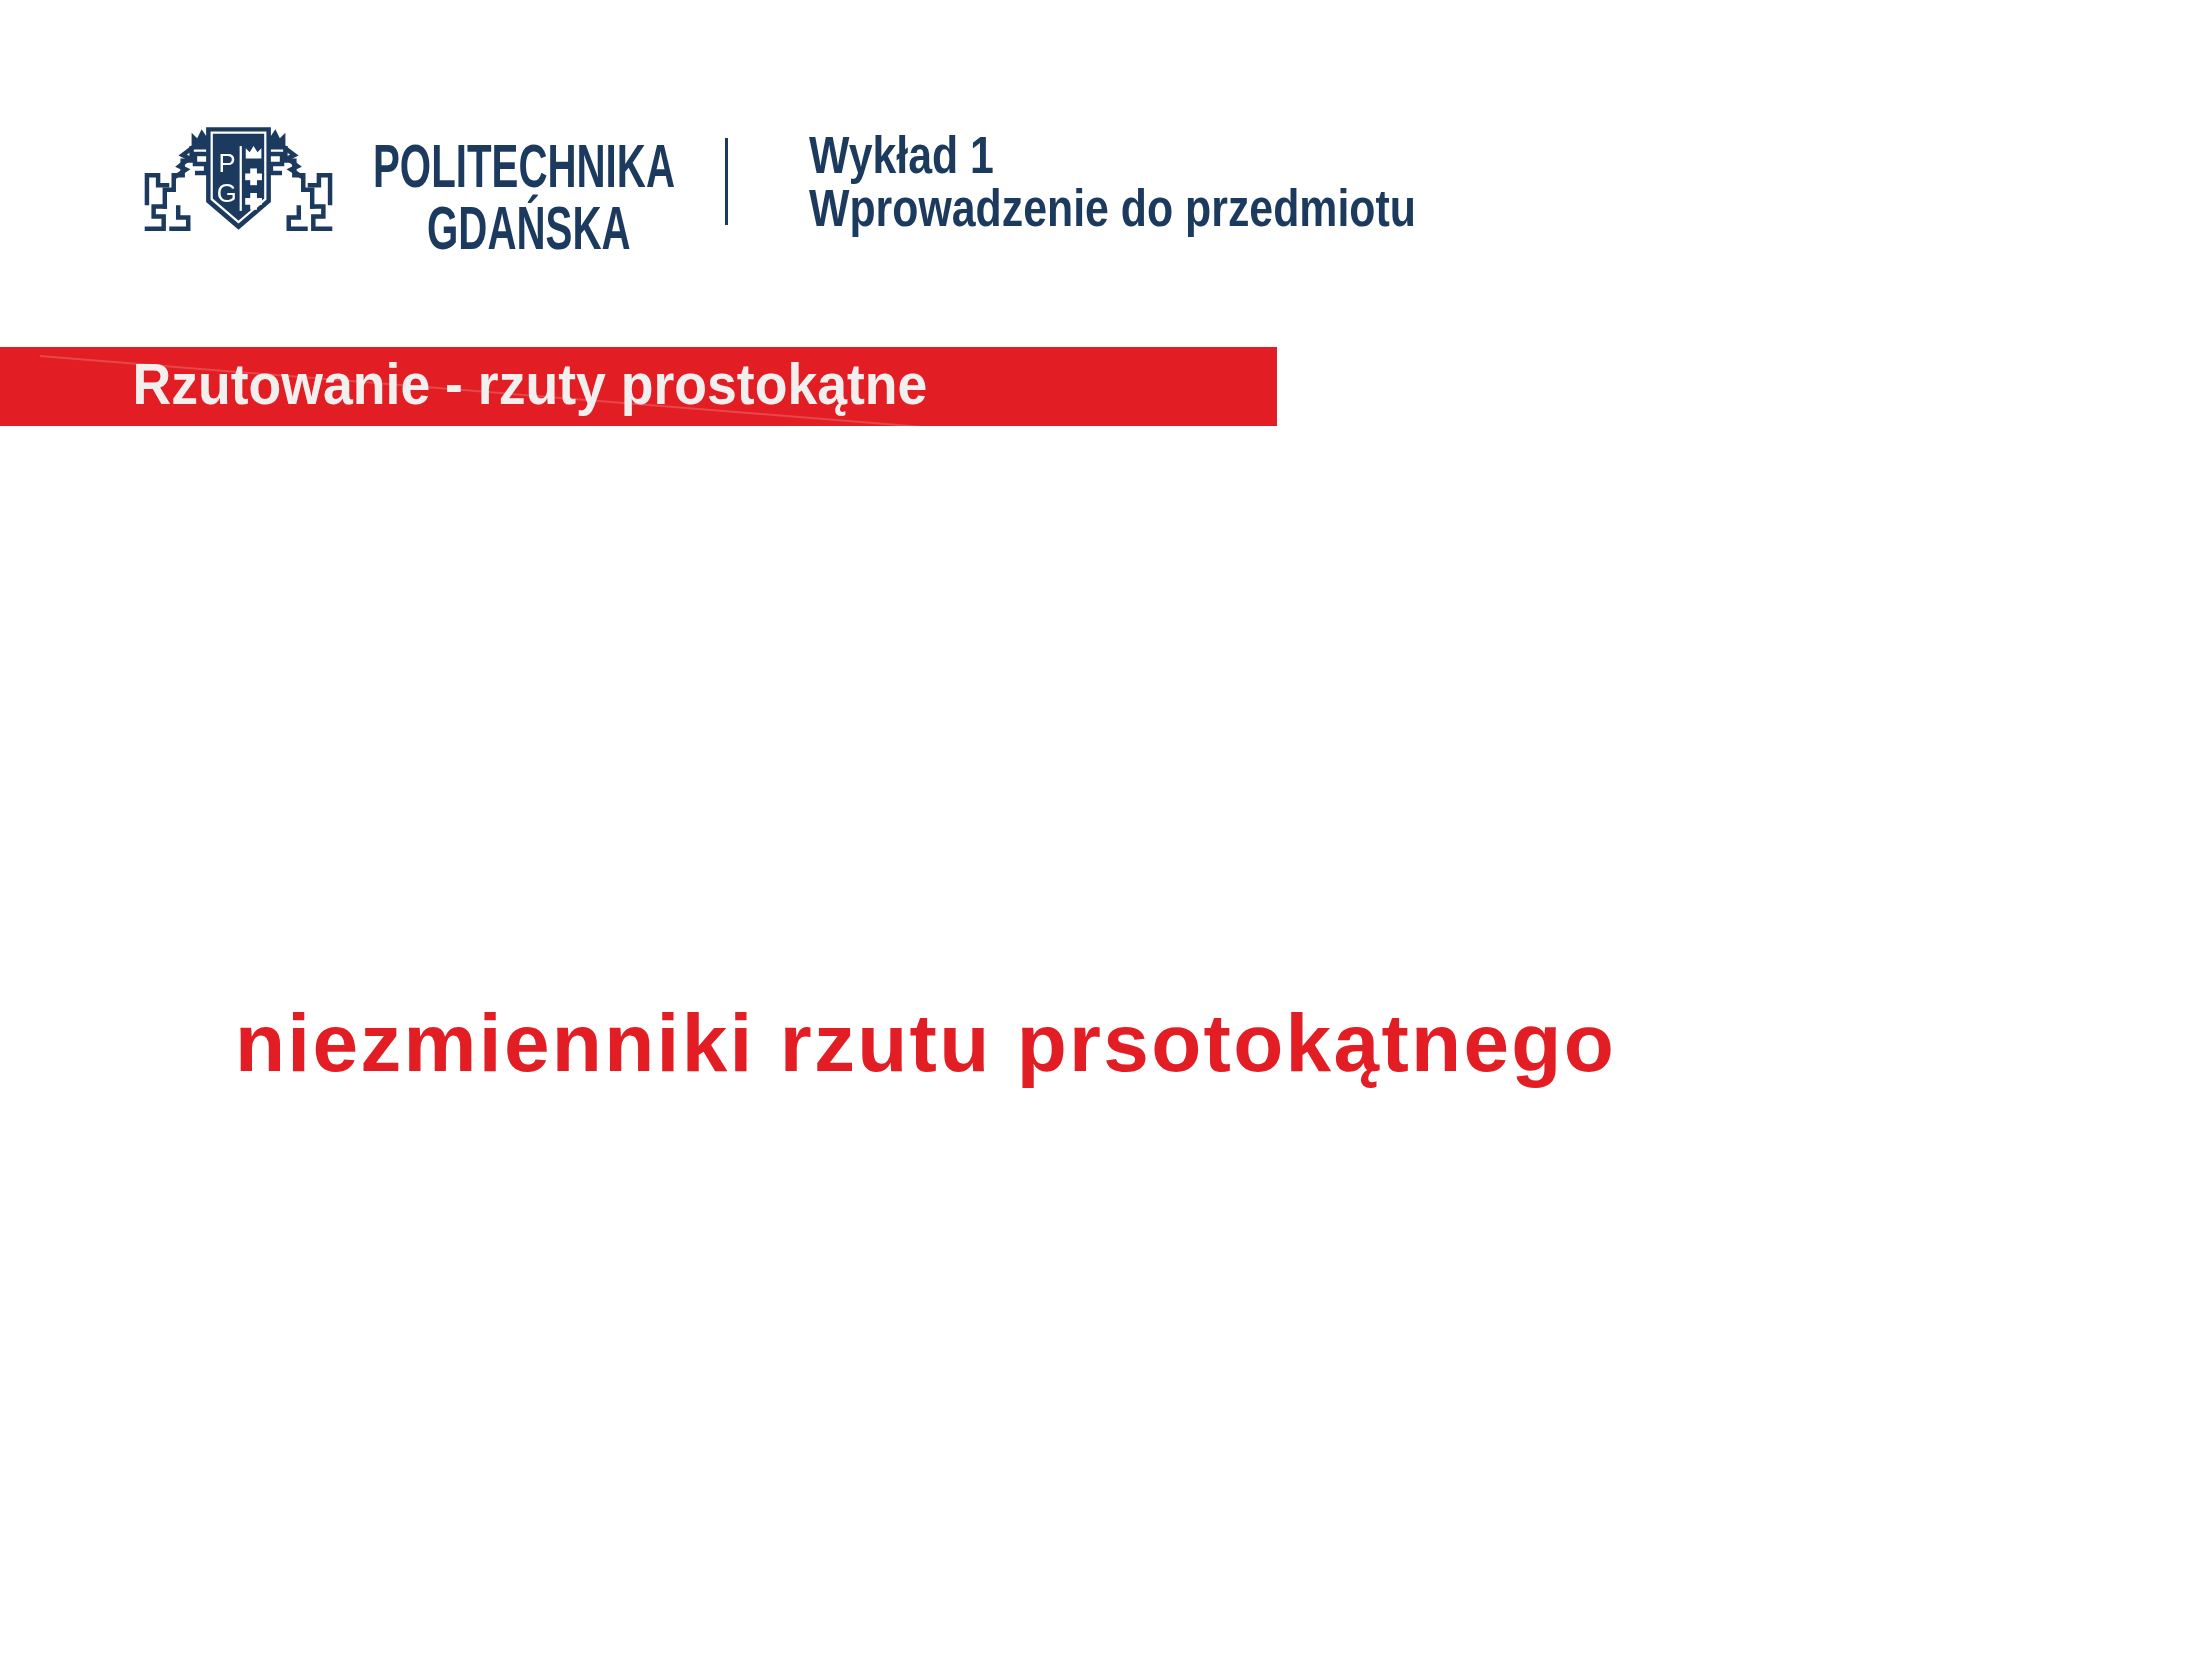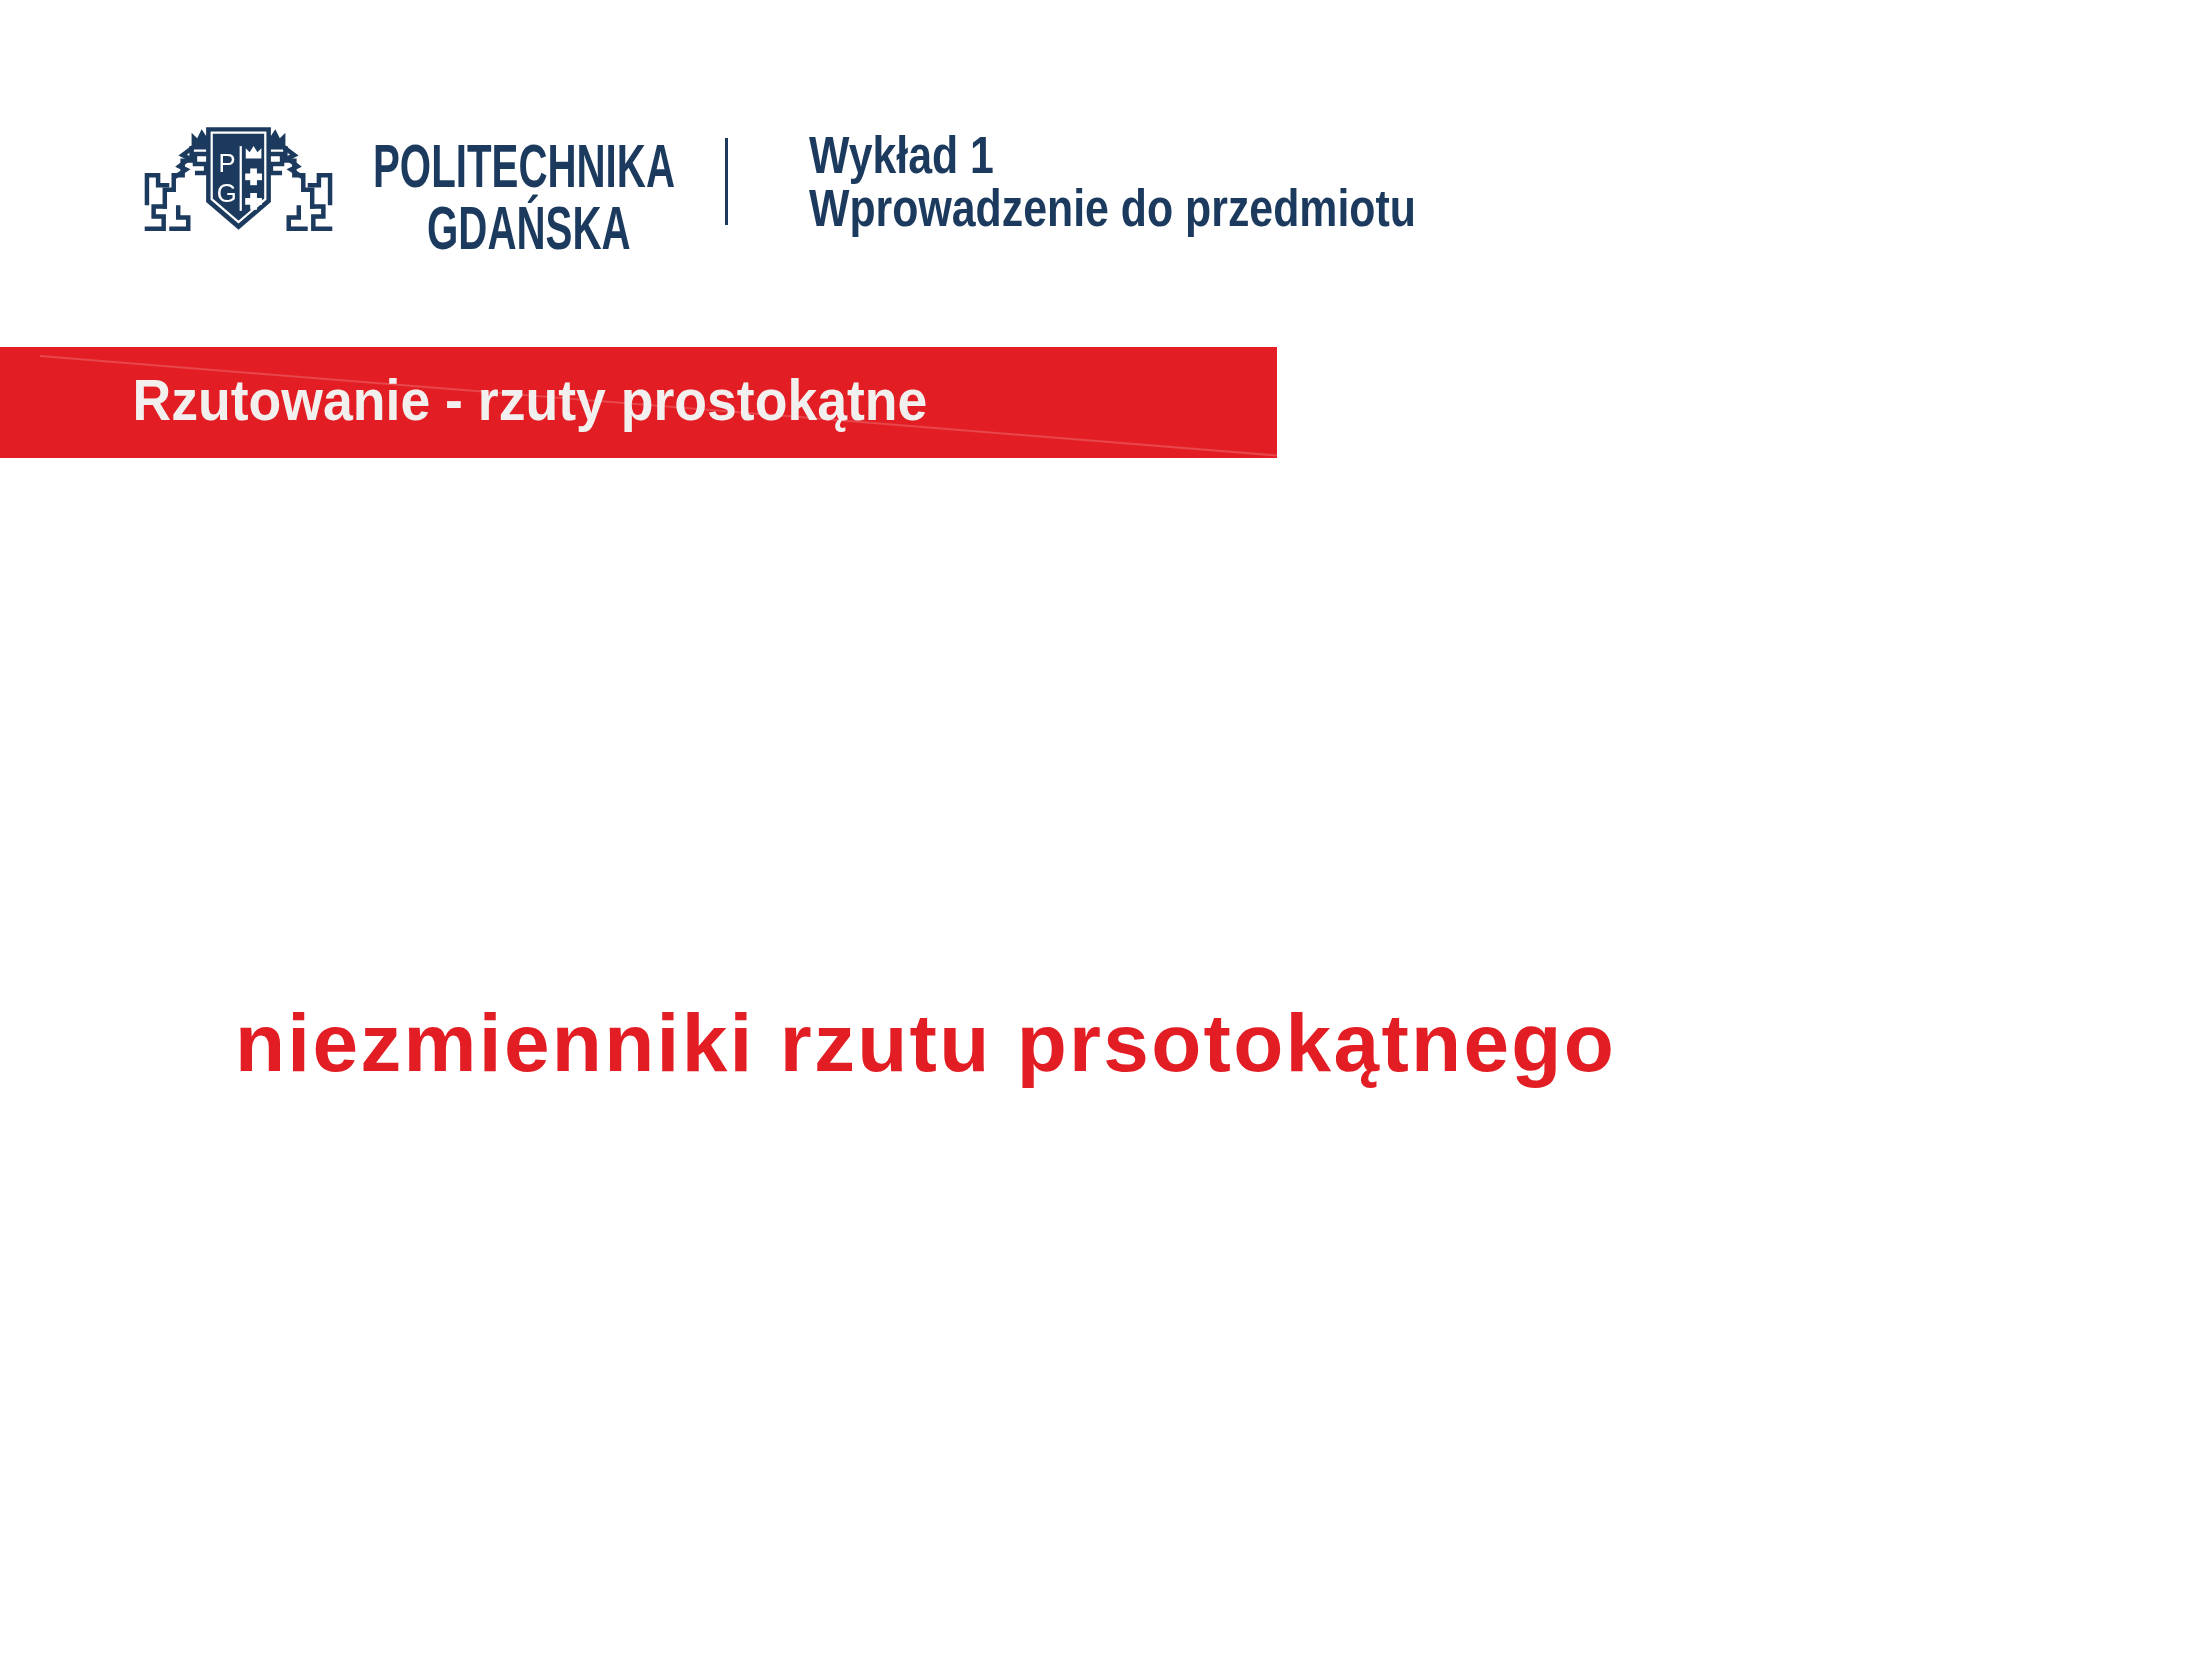--- a/index.html
+++ b/index.html
@@ -58,21 +58,21 @@
     font-weight:bold;
     font-size:51px;
     line-height:53px;
     white-space:nowrap;
     transform:scaleX(.84);
     transform-origin:left top;
   }
 
   
   .section-banner{
-    position:absolute;left:0;top:347px;width:1277px;height:111px;
+    position:absolute;left:0;top:347px;width:1277px;height:79px;
     background:var(--red);
     display:flex;align-items:center;
     overflow:hidden;
   }
   .banner-diagonal{
     position:absolute;left:40px;top:8px;width:1263px;height:1.7px;
     background:rgba(255,255,255,.18);
     transform:rotate(4.6deg);
     transform-origin:left center;
     pointer-events:none;

